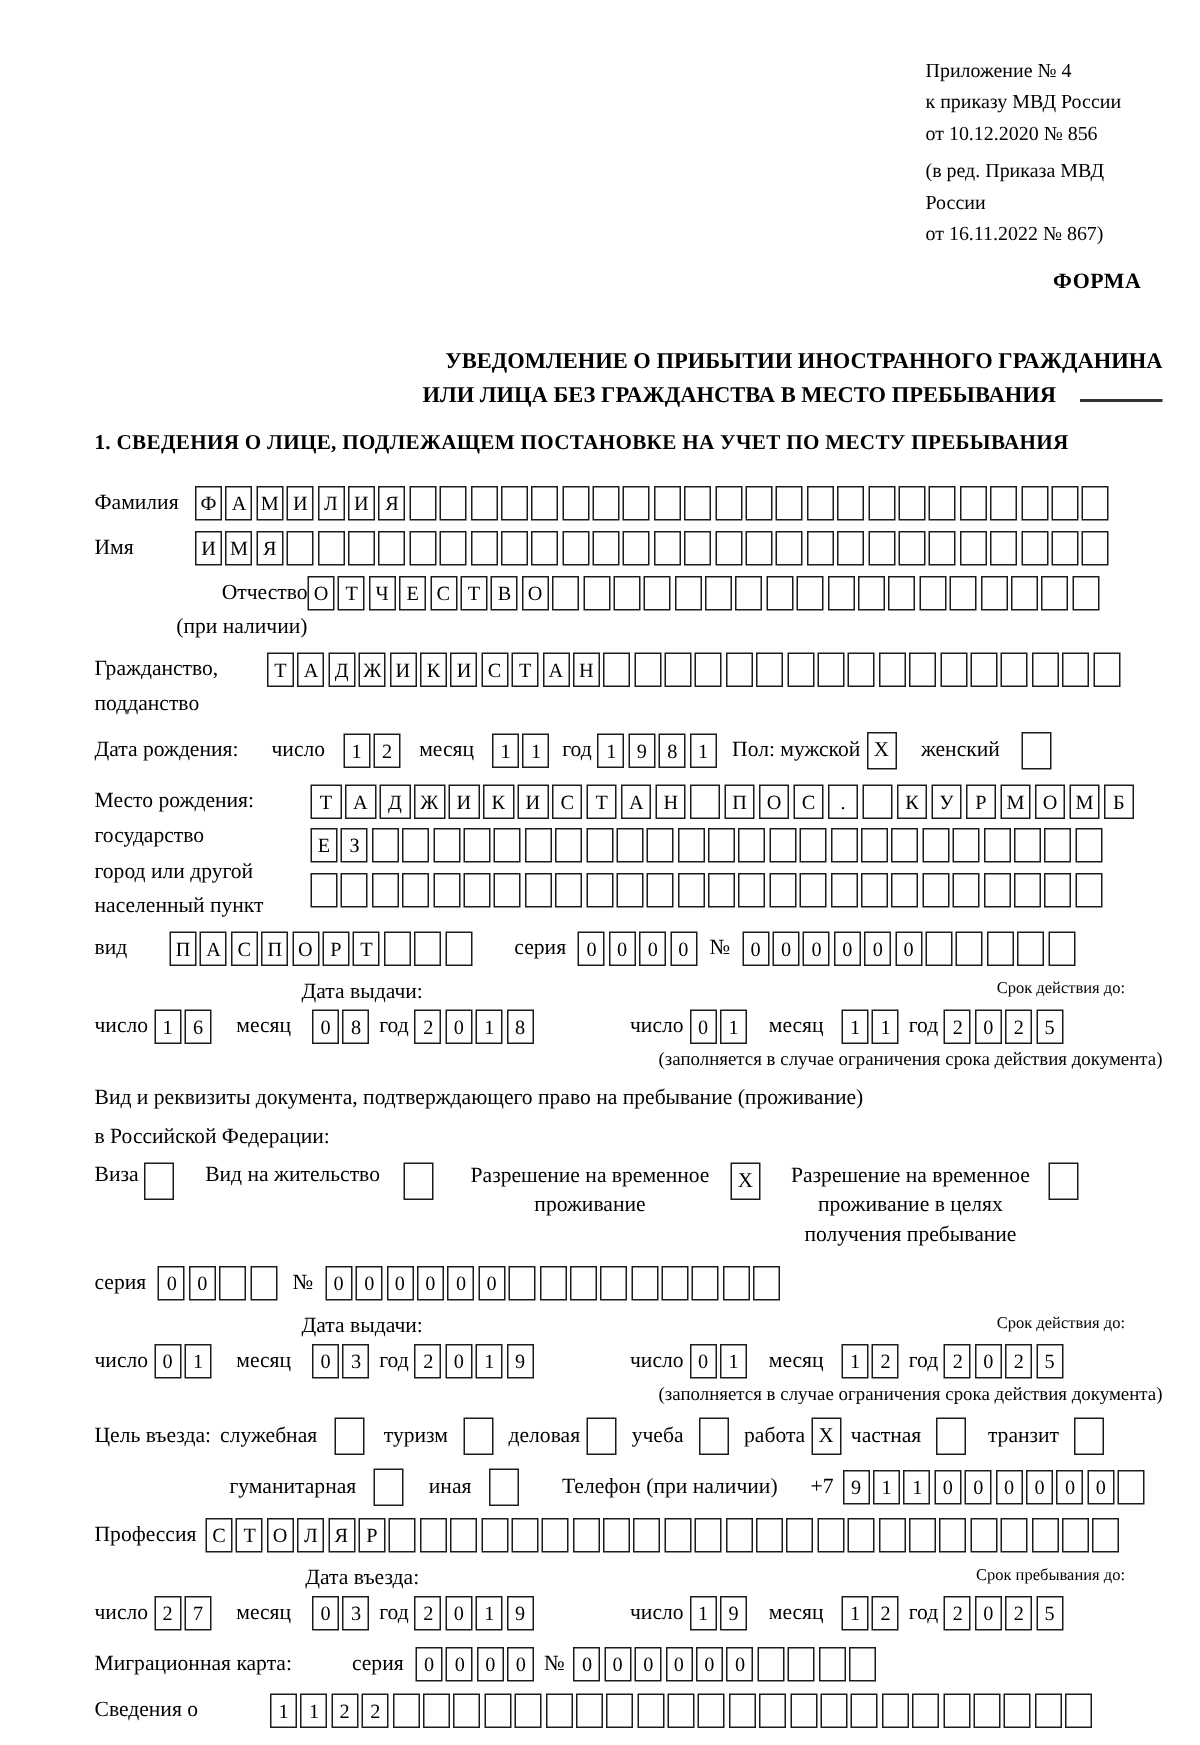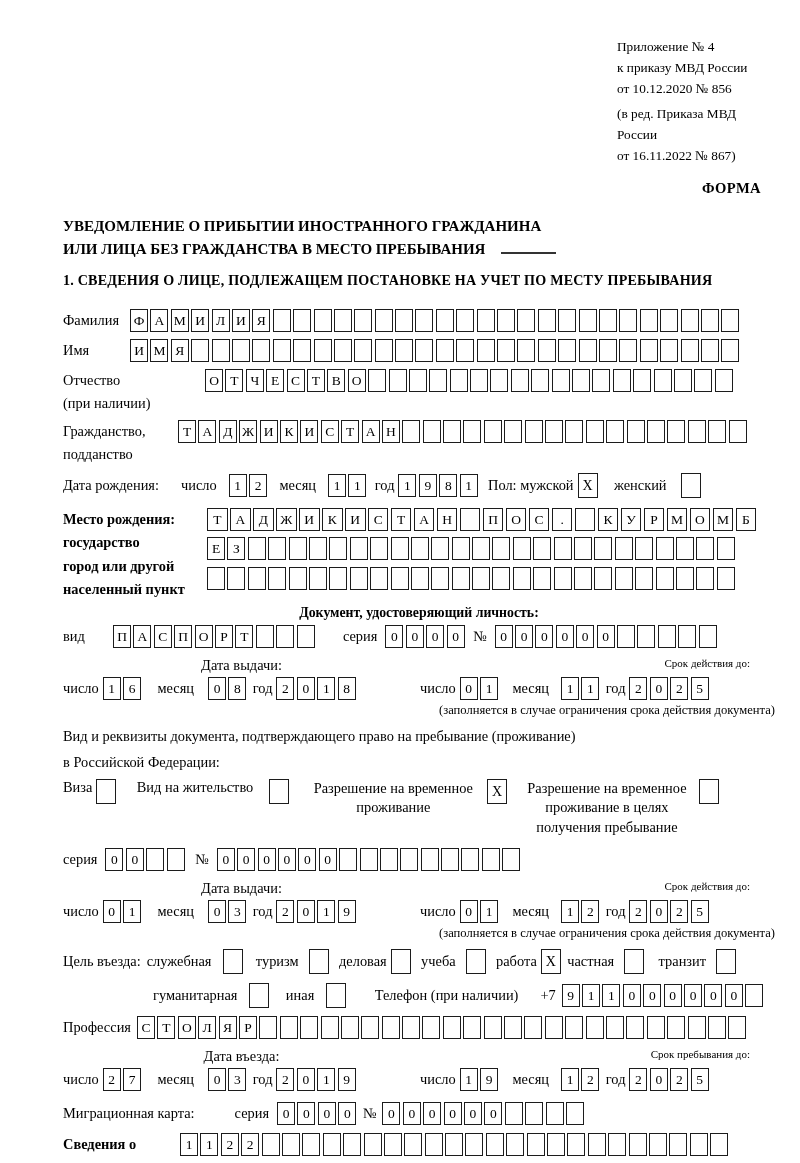--- a/index.html
+++ b/index.html
@@ -4,36 +4,36 @@
 <style>
   html,body{margin:0;padding:0;background:#fff;}
   .page{
     width:800px;height:1163px;background:#fff;color:#000;
     font-family:"Liberation Serif","DejaVu Serif",serif;
     box-sizing:border-box;padding:36px 25px 0 63px;position:relative;overflow:hidden;
   }
   .hdr{margin-left:554px;font-size:13.3px;line-height:1.58;}
   .hdr .amend{margin-top:4px;}
   .forma{text-align:right;margin:14px 14px 0 0;font-weight:bold;font-size:14.6px;letter-spacing:.4px;}
-  .title{text-align:left;font-weight:bold;font-size:15px;line-height:1.55;margin-top:18px;}
+  .title{text-align:right;font-weight:bold;font-size:15px;line-height:1.55;margin-top:33px;}
   .title-underline{display:inline-block;width:55px;border-bottom:2.3px solid #333;margin-left:16px;}
   .sec{font-weight:bold;font-size:14.1px;margin-top:10px;letter-spacing:.2px;}
   .lbl{font-size:14.4px;}
   .small{font-size:12.6px;}
   .row{display:flex;align-items:center;white-space:nowrap;margin-top:7px;}
   .row.top{align-items:flex-start;}
   .bg{display:inline-flex;}
   .bg .box{
     display:inline-block;width:16px;height:21px;border:1.5px solid #1c1c1c;
     margin-right:2.4px;font-size:13.5px;line-height:21px;text-align:center;
   }
   .bg.wide .box{width:18.6px;}
   .bg.cbx .box{width:18px;height:23px;line-height:23px;font-size:14px;}
   .lbl2 div{font-size:14.4px;line-height:23px;}
-  .lblcol div{font-size:14.4px;line-height:23.5px;font-weight:bold;}
+  .lblcol div{font-size:14.4px;line-height:23.5px;}
   .boxcol .bg{display:flex;margin-bottom:6.5px;}
   .center-b{ text-align:center;font-weight:bold;font-size:13.8px;margin-top:3px;}
   .date-heads{display:flex;margin-top:9px;}
   .date-heads .h1{width:357px;text-align:center;font-size:14.4px;}
   .date-heads .h2{width:330px;text-align:right;font-size:11px;}
   .dates{display:flex;align-items:center;white-space:nowrap;margin-top:3px;}
   .dates .dleft{width:357px;display:flex;align-items:center;}
   .dates .dright{display:flex;align-items:center;}
   .note-r{text-align:right;margin-top:3px;}
   .opt{display:flex;align-items:flex-start;}
@@ -135,21 +135,21 @@
         <span class="box"></span>
         <span class="box"></span>
         <span class="box"></span>
         <span class="box"></span>
         <span class="box"></span>
         <span class="box"></span>
       </span>
   </div>
 
   <div class="row top">
-    <div class="lbl2" style="width:142px;">
+    <div class="lbl2" style="width:142px;text-align:right;">
       <div>Отчество</div>
       <div>(при наличии)</div>
     </div>
     <span class="bg">
         <span class="box">О</span>
         <span class="box">Т</span>
         <span class="box">Ч</span>
         <span class="box">Е</span>
         <span class="box">С</span>
         <span class="box">Т</span>
@@ -328,21 +328,20 @@
           <span class="box"></span>
           <span class="box"></span>
           <span class="box"></span>
           <span class="box"></span>
           <span class="box"></span>
           <span class="box"></span>
         </span>
     </div>
   </div>
 
-  <div class="center-b">Документ, удостоверяющий личность:</div>
 
   <div class="row" style="margin-top:4px;">
     <span class="lbl w50">вид</span>
     <span class="bg">
         <span class="box">П</span>
         <span class="box">А</span>
         <span class="box">С</span>
         <span class="box">П</span>
         <span class="box">О</span>
         <span class="box">Р</span>

